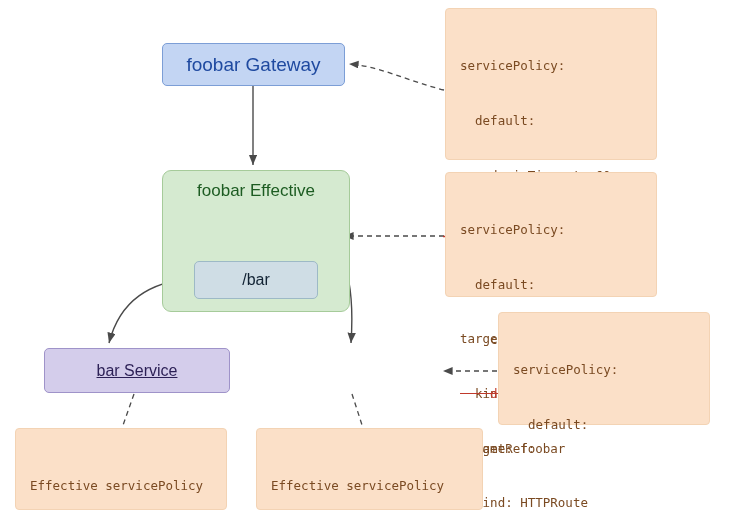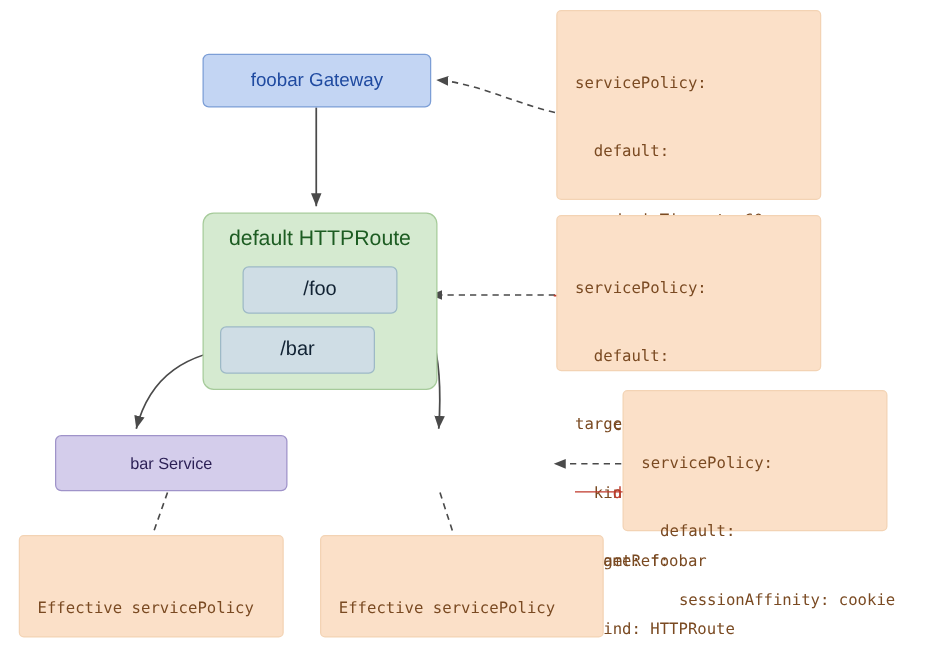--- a/index.html
+++ b/index.html
@@ -4,29 +4,29 @@
 <style>
   html,body{margin:0;padding:0;background:#ffffff;}
   body{width:741px;height:521px;position:relative;overflow:hidden;
        font-family:"Liberation Sans",sans-serif;}
   #stage{position:absolute;left:0;top:0;width:741px;height:521px;}
 
   .node{position:absolute;box-sizing:border-box;display:flex;
         align-items:center;justify-content:center;border-radius:5px;}
 
   .gateway{background:#c3d5f3;border:1px solid #7c9ed6;color:#1f4aa0;
-           font-size:15px;}
+           font-size:19px;}
   .httproute-group{background:#d5ead0;border:1px solid #a6cb9a;
         border-radius:9px;display:block;}
   .group-title{position:absolute;left:0;top:10px;width:100%;
         text-align:center;color:#1d5c22;font-size:17px;}
   .rule{background:#cfdde5;border:1px solid #9db9c6;color:#123;
         font-size:16px;}
   .service{background:#d4cdeb;border:1px solid #9f93c9;color:#2b1f55;
-        font-size:13px;}
+        font-size:16px;text-decoration:underline;}
 
   .policy{position:absolute;box-sizing:border-box;background:#fbe0c8;
         border:1px solid #f3d3b4;border-radius:4px;
         font-family:"DejaVu Sans Mono","Liberation Mono",monospace;
         font-size:12.5px;line-height:18.2px;color:#7a4a22;
         white-space:pre;padding:12px 0 12px 14px;}
   .policy .ln{display:block;}
   .policy .strike{color:#c0392b;text-decoration:line-through;
         text-decoration-color:#c0392b;}
 
@@ -62,25 +62,22 @@
     <path class="dash" d="M497,371 L443,371" marker-end="url(#ah)"></path>
 
     <path class="dash" d="M134,394 L122,428"></path>
 
     <path class="dash" d="M352,394 L363,428"></path>
 
     <line class="strikeline" x1="443" y1="236.5" x2="478" y2="236.5"></line>
   </svg>
 
   <div class="node httproute-group" style="left:162px;top:170px;width:188px;height:142px;">
-    <div class="group-title">default HTTPRoute</div>
-    <div class="node rule" style="left:31px;top:42px;width:124px;height:38px;">
-      <span>/foo</span>
-    </div>
-    <div class="node rule" style="left:13px;top:90px;width:124px;height:38px;">
+    <div class="group-title">foobar Effective</div>
+    <div class="node rule" style="left:31px;top:90px;width:124px;height:38px;">
       <span>/bar</span>
     </div>
   </div>
 
   <div class="node gateway" style="left:162px;top:43px;width:183px;height:43px;">
     <span>foobar Gateway</span>
   </div>
 
   <div class="node service" style="left:44px;top:348px;width:186px;height:45px;">
     <span>bar Service</span>
@@ -103,21 +100,20 @@
     <span class="ln">    connectionTimeout: 10</span>
     <span class="ln strike">    drainTimeout: 100</span>
     <span class="ln">targetRef:</span>
     <span class="ln">  kind: HTTPRoute</span>
     
   </div>
 
   <div class="policy" style="left:498px;top:312px;width:212px;height:113px;">
     <span class="ln">servicePolicy:</span>
     <span class="ln">  default:</span>
-    <span class="ln">    sessionAffinity: cookie</span>
     
     
     
   </div>
 
   <div class="policy" style="left:15px;top:428px;width:212px;height:82px;">
     <span class="ln">Effective servicePolicy</span>
     
     
   </div>

